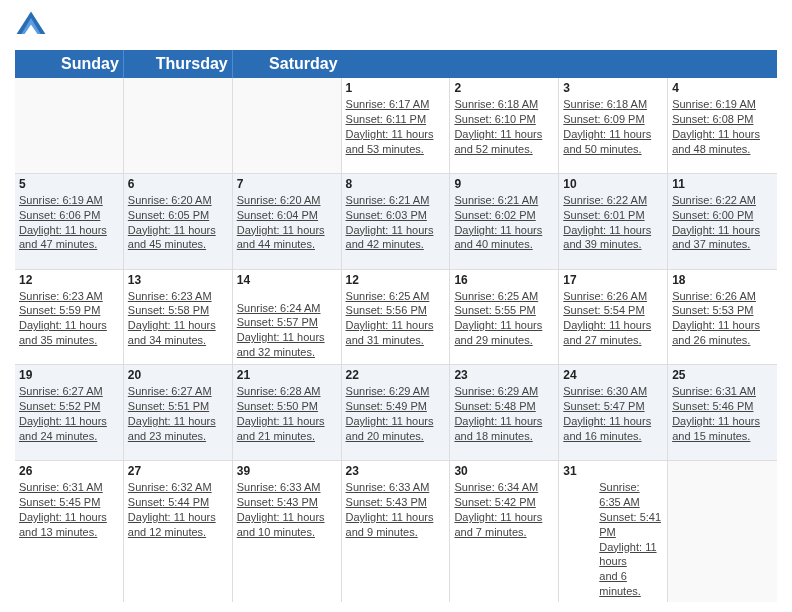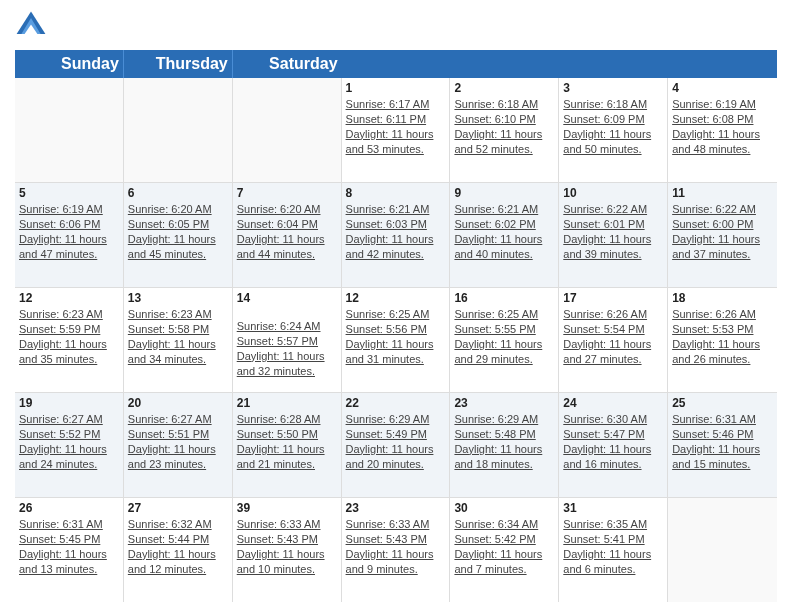--- a/index.html
+++ b/index.html
@@ -362,21 +362,21 @@
           </div>
           <div class="cal-cell">
             <div class="day-num">30</div>
             <div class="cell-info" style="white-space: pre-line;">Sunrise: 6:34 AM
 Sunset: 5:42 PM
 Daylight: 11 hours
 and 7 minutes.</div>
           </div>
           <div class="cal-cell">
             <div class="day-num">31</div>
-            <div class="cell-info" style="white-space: pre-line;">Sunrise: 6:35 AM
+            <div class="cell-info" style="white-space: pre-line; margin-left: 36px;">Sunrise: 6:35 AM
 Sunset: 5:41 PM
 Daylight: 11 hours
 and 6 minutes.</div>
           </div>
           <div class="cal-cell empty"></div>
         </div>
       </div>
   </div>
 </div>
 

